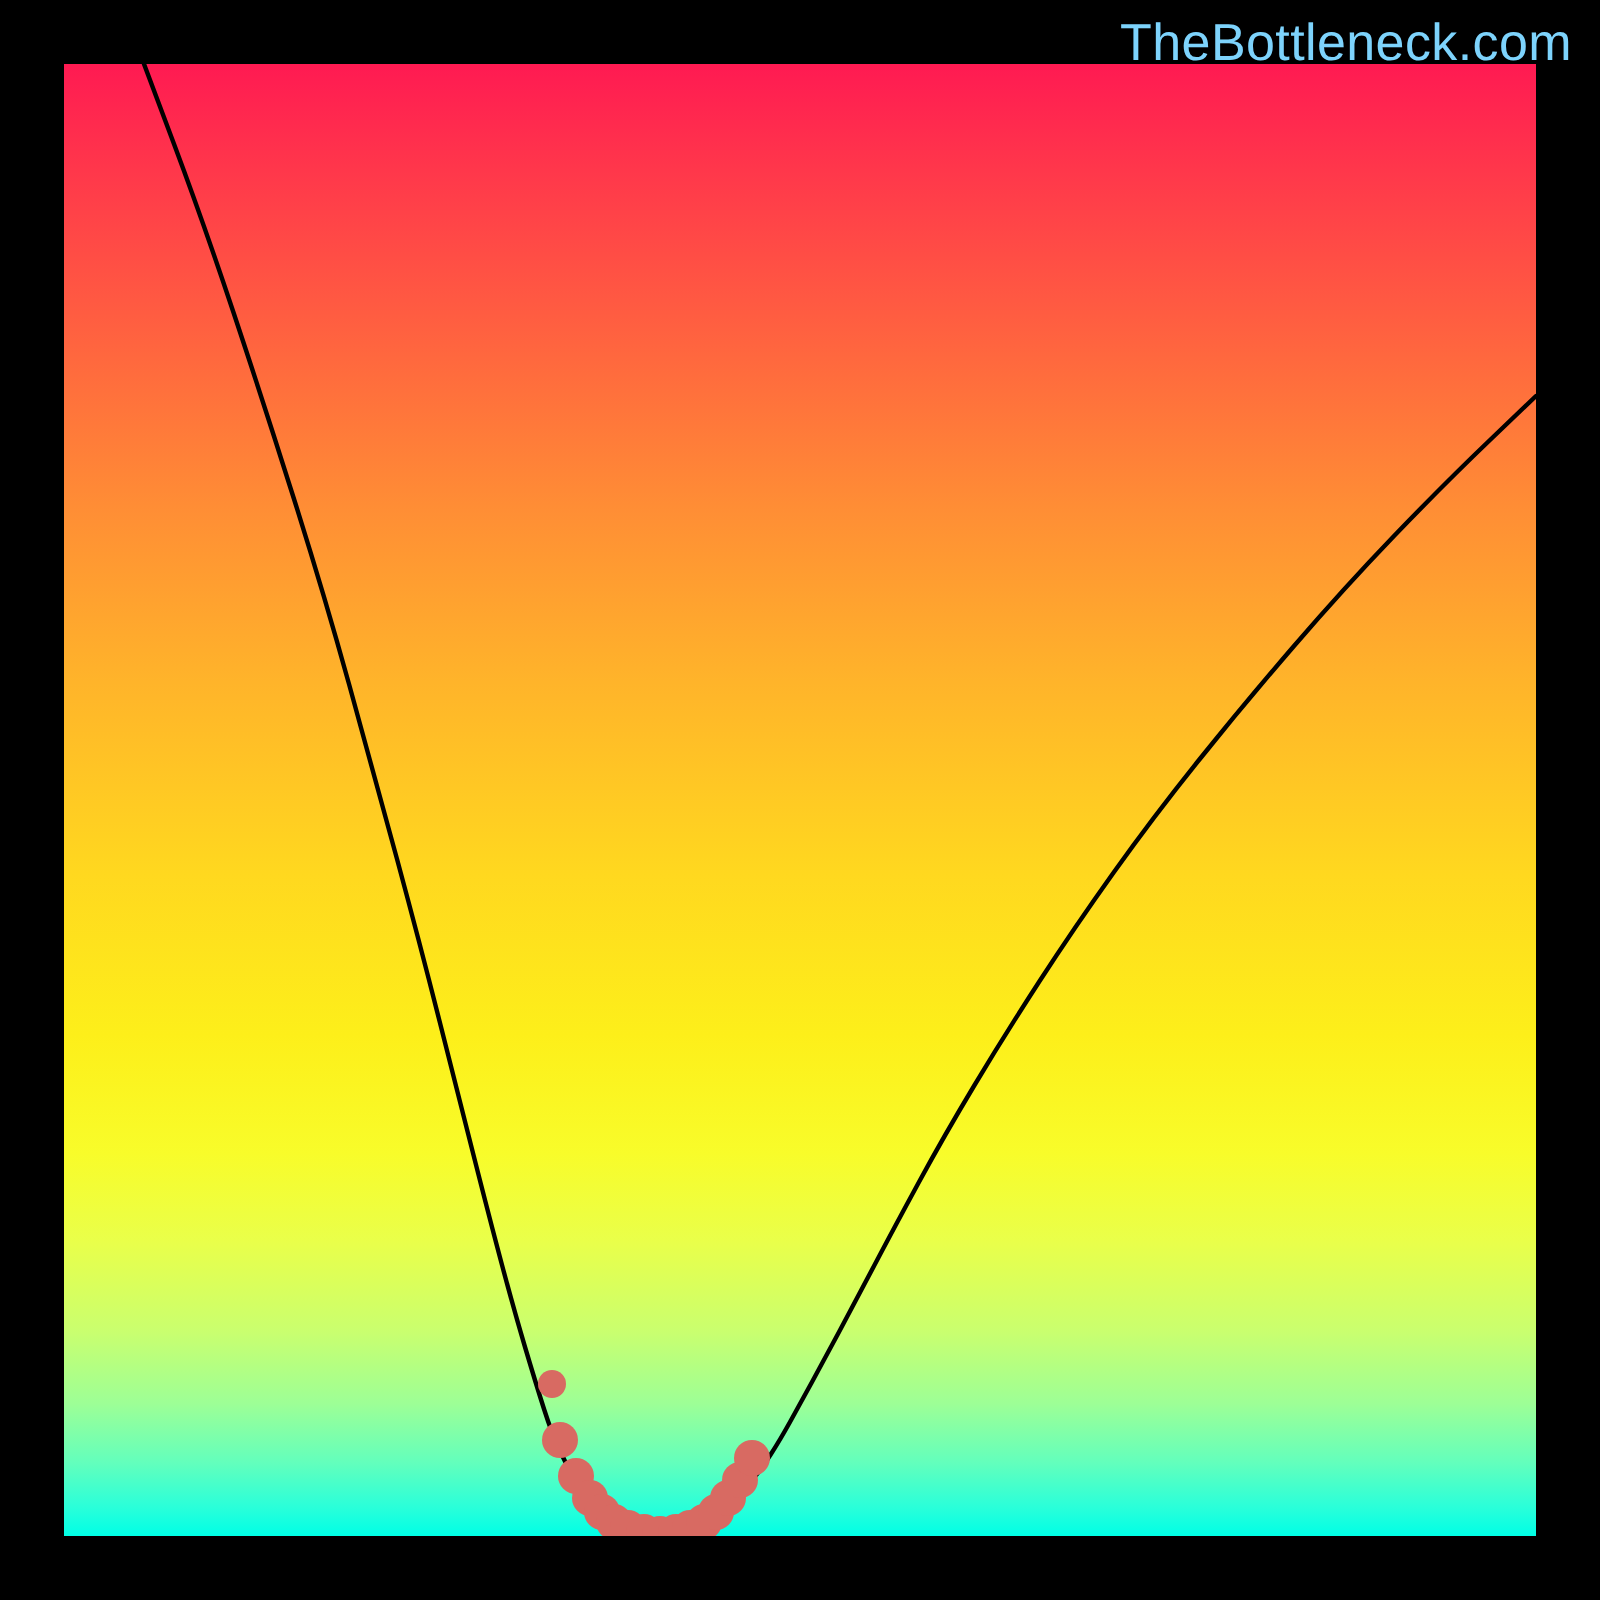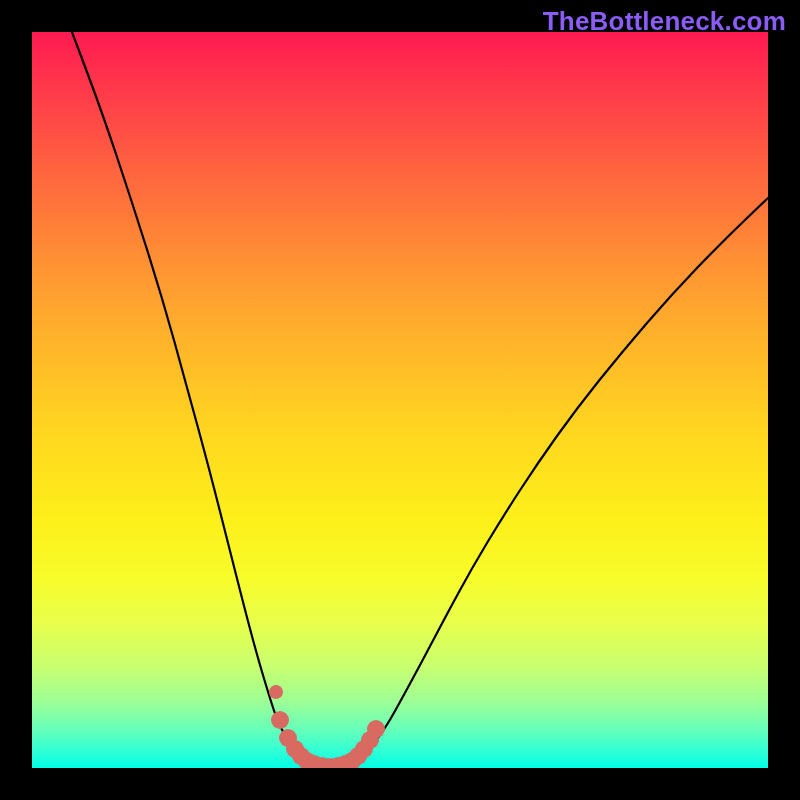--- a/index.html
+++ b/index.html
@@ -43,23 +43,23 @@
       #9dff96 91%,
       #63ffbc 95%,
       #2bffd9 98%,
       #00ffe6 100%
     );
   }
   .watermark {
     position: absolute;
     top: 6px;
     right: 14px;
-    color: #8b5cf6;
+    color: #7dd3fc;
     font-size: 26px;
-    font-weight: 700;
+    font-weight: 400;
     letter-spacing: 0.2px;
     z-index: 10;
   }
   svg.curve {
     position: absolute;
     inset: 0;
     width: 736px;
     height: 736px;
   }
 </style>

